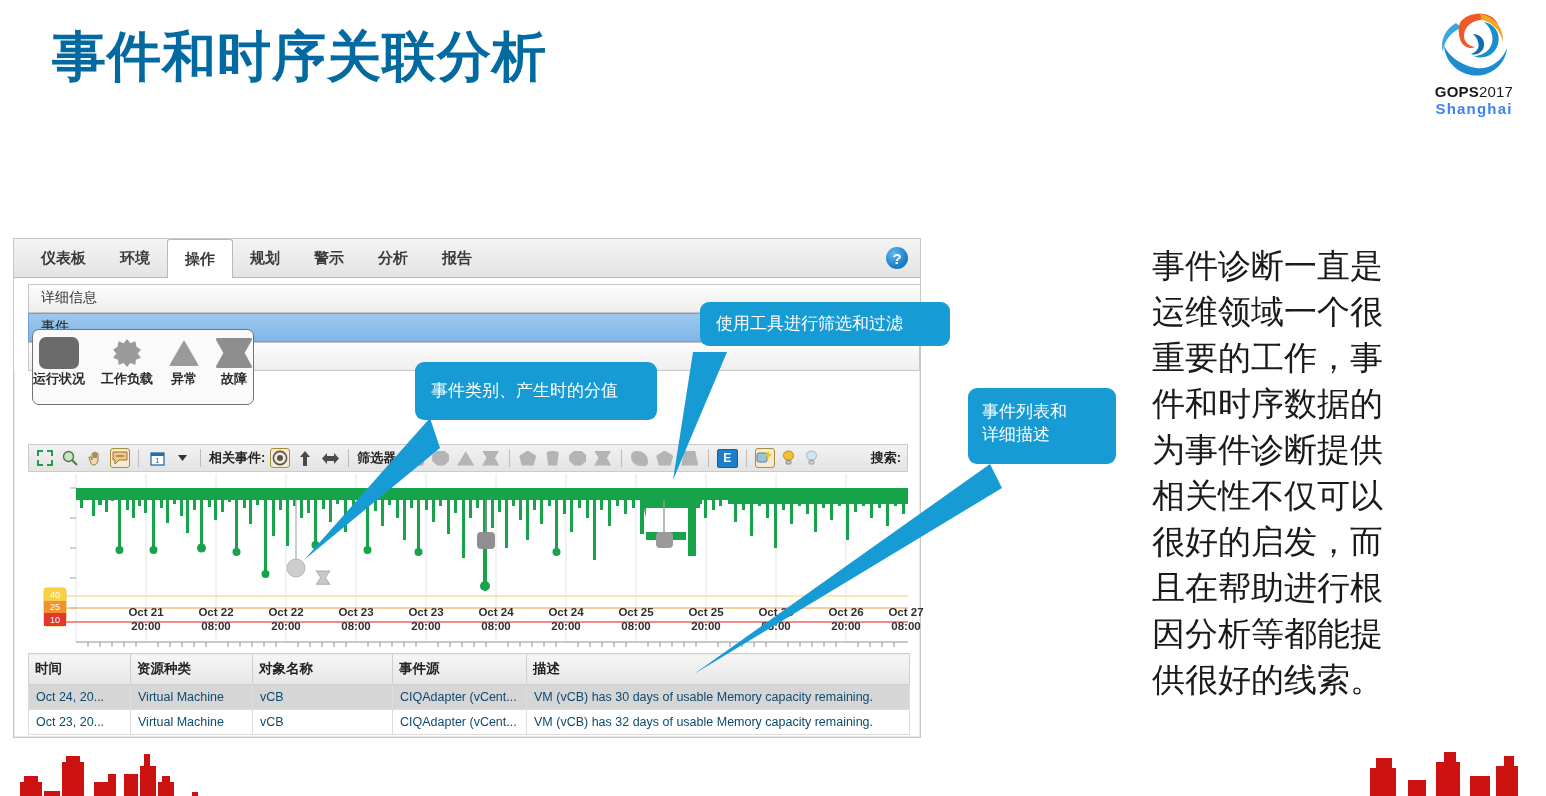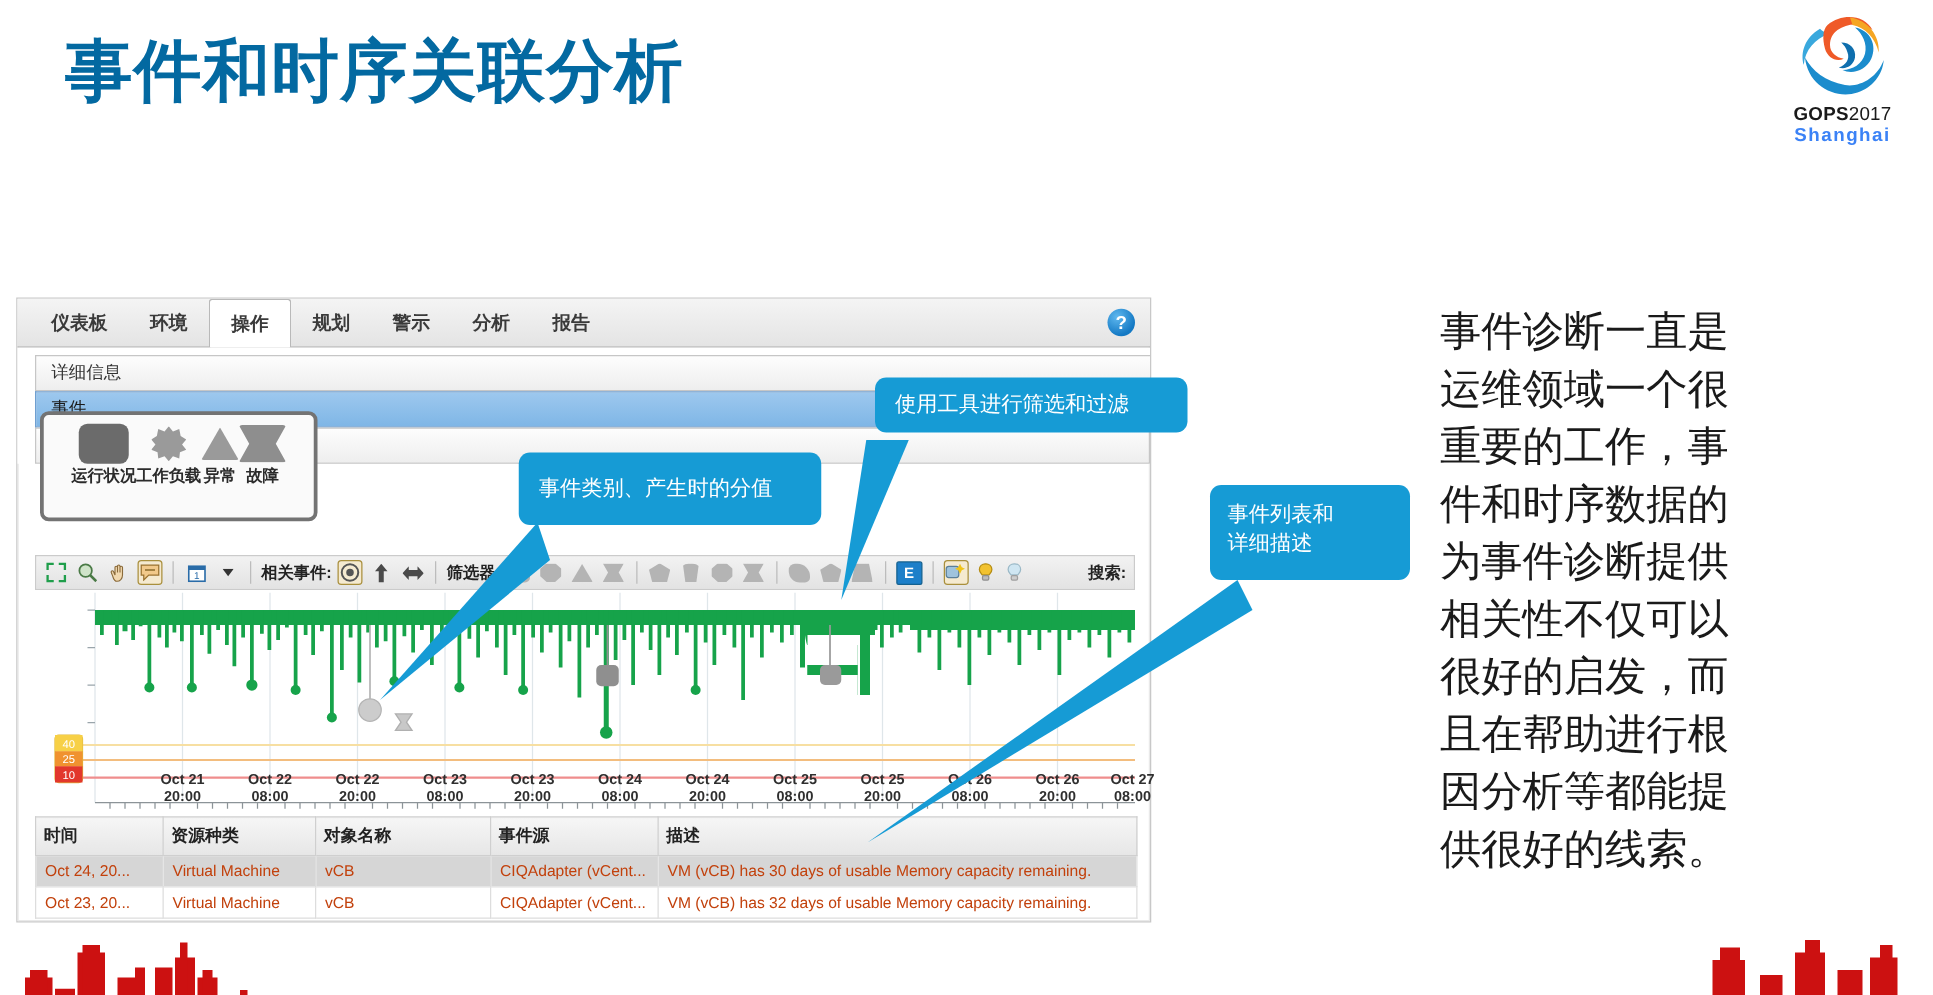--- a/index.html
+++ b/index.html
@@ -85,25 +85,25 @@
   .subtabs .stab:last-child { border-right: 1px solid #c6c6c6; }
   .subtabs .stab.active {
     background: linear-gradient(#9dc8ee,#7fb6e6);
     color: #1a1a1a;
     border-color: #6f9fd0;
   }
 
   
   .legend-box {
     position: absolute; left: 18px; top: 90px;
-    width: 222px; height: 88px;
+    width: 222px; height: 76px;
     background: #fafafa;
-    border: 3px solid #737373;
+    border: 1px solid #737373;
     border-radius: 7px;
-    display: flex; align-items: flex-start; justify-content: center;
+    display: flex; align-items: flex-start; justify-content: space-between;
     padding-top: 6px;
   }
   .legend-item { text-align: center; }
   .legend-item .lbl { font-size: 13px; font-weight: bold; color: #2b2b2b; white-space: nowrap; }
   .shape { height: 34px; display: flex; align-items: center; justify-content: center; }
   .sh-health { width: 40px; height: 32px; background: #6b6b6b; border-radius: 7px; }
   .sh-workload { width: 28px; height: 28px; background: #9a9a9a;
       clip-path: polygon(50% 0,62% 15%,80% 8%,84% 28%,100% 38%,88% 52%,100% 67%,82% 74%,80% 92%,62% 86%,50% 100%,38% 86%,20% 92%,18% 74%,0 67%,12% 52%,0 38%,16% 28%,20% 8%,38% 15%); }
   .sh-anom { width: 30px; height: 26px; background: #9a9a9a; clip-path: polygon(50% 0,100% 100%,0 100%); border-radius:2px;}
   .sh-fault { width: 38px; height: 30px; background: #8e8e8e;
@@ -139,39 +139,39 @@
     width: 21px; height: 19px; background: #1d7fc9; color: #fff;
     font-size: 12px; font-weight: bold; display: flex; align-items: center; justify-content: center;
     border: 1px solid #15618f; border-radius: 2px;
   }
   .tb-bulb { width: 18px; height: 19px; display: flex; align-items: center; justify-content: center; font-size: 14px; }
 
   
   .plot-wrap { position: absolute; left: 14px; top: 235px; width: 880px; height: 175px; }
   .plot-wrap svg { display: block; }
   .x-axis-labels {
-    position: absolute; left: 14px; top: 378px; width: 880px; height: 34px;
+    position: absolute; left: 14px; top: 366px; width: 880px; height: 34px;
   }
   .xlab {
     position: absolute; text-align: center; font-size: 11.5px; font-weight: bold;
     color: #2f2f2f; line-height: 1.25; white-space: nowrap; transform: translateX(-50%);
   }
 
   
   .ev-table { position: absolute; left: 14px; top: 414px; width: 882px; }
   .ev-table table { width: 100%; border-collapse: collapse; table-layout: fixed; }
   .ev-table th {
     background: linear-gradient(#f6f6f6,#e6e6e6);
     border: 1px solid #cfcfcf;
     font-size: 13.5px; font-weight: bold; color: #222;
     text-align: left; padding: 6px 6px;
   }
   .ev-table td {
     border: 1px solid #dddddd;
-    font-size: 12.5px; color: #c2410c;
+    font-size: 12.5px; color: #0c4a6e;
     padding: 5px 7px; white-space: nowrap; overflow: hidden;
   }
   .ev-table tr.alt td { background: #d6d6d6; }
 
   
   .callout {
     position: absolute;
     background: #169bd5;
     color: #ffffff;
     border-radius: 9px;
@@ -748,21 +748,21 @@
 <svg class="tail" style="left:290px; top:418px;" width="150" height="150">
   <path d="M140 0 L150 30 L14 142 Z" fill="#169bd5"></path>
 </svg>
 <div class="callout" style="left:415px; top:362px; width:242px; height:58px;">
   <span>事件类别、产生时的分值</span>
 </div>
 
 <svg class="tail" style="left:690px; top:462px;" width="320" height="220">
   <path d="M300 2 L312 26 L4 212 Z" fill="#169bd5"></path>
 </svg>
-<div class="callout" style="left:968px; top:388px; width:160px; height:76px; display:block; padding:13px 14px;">
+<div class="callout" style="left:968px; top:388px; width:148px; height:76px; display:block; padding:13px 14px;">
   <div>事件列表和</div>
   <div>详细描述</div>
 </div>
 
 <div id="body-text">
   <div>事件诊断一直是</div>
   <div>运维领域一个很</div>
   <div>重要的工作，事</div>
   <div>件和时序数据的</div>
   <div>为事件诊断提供</div>

